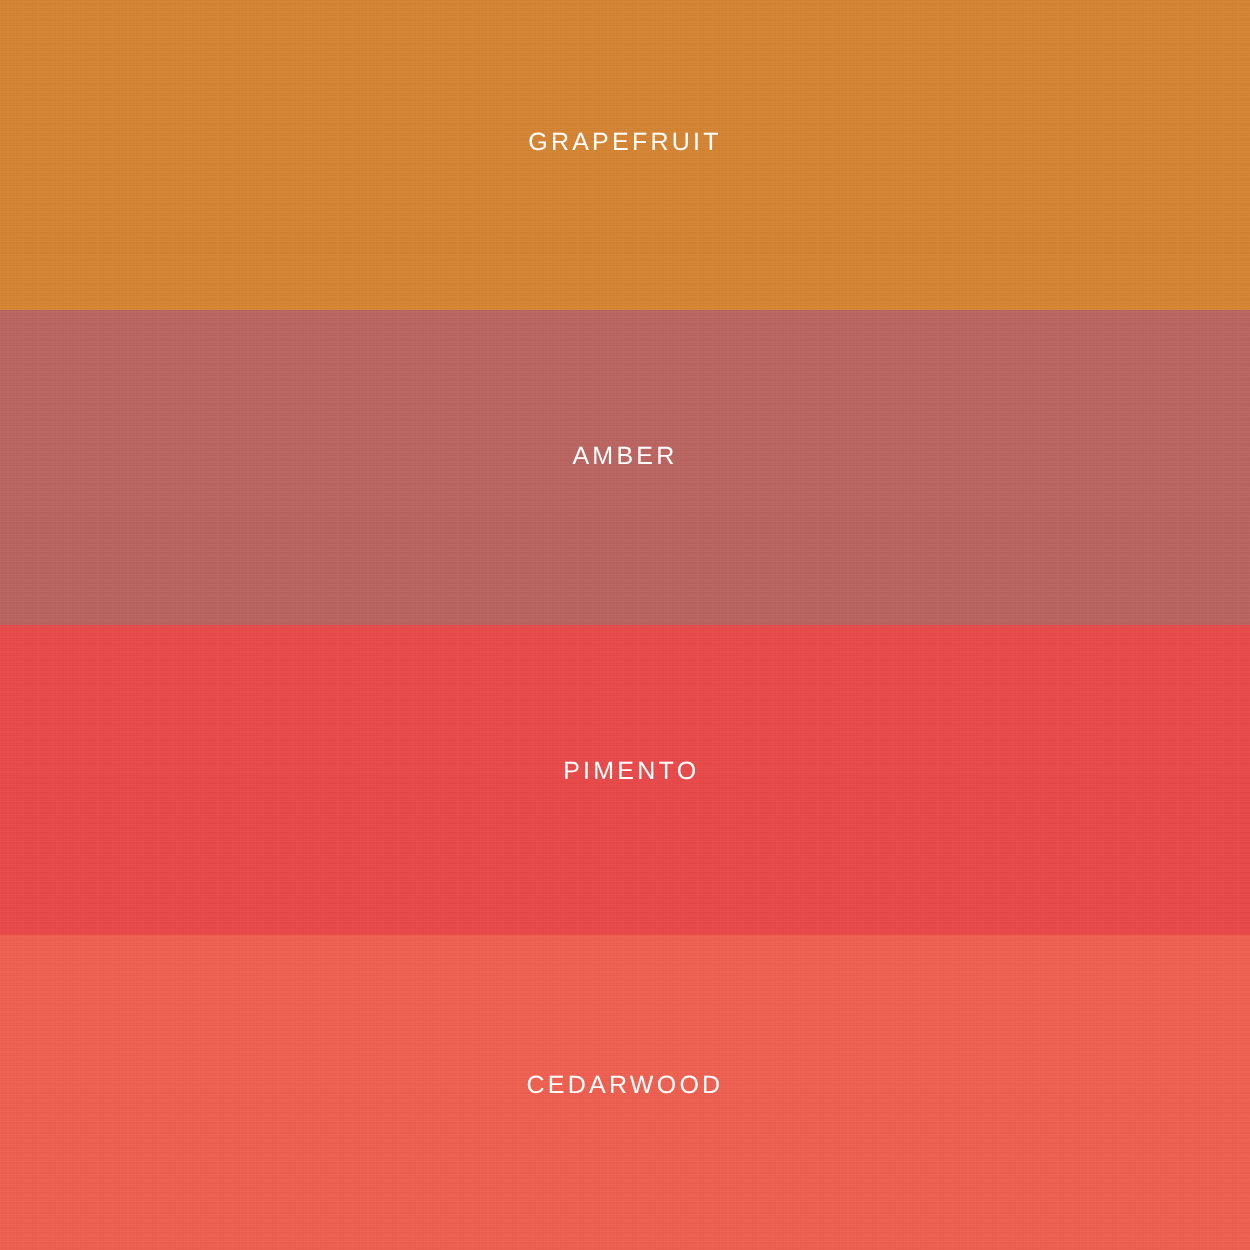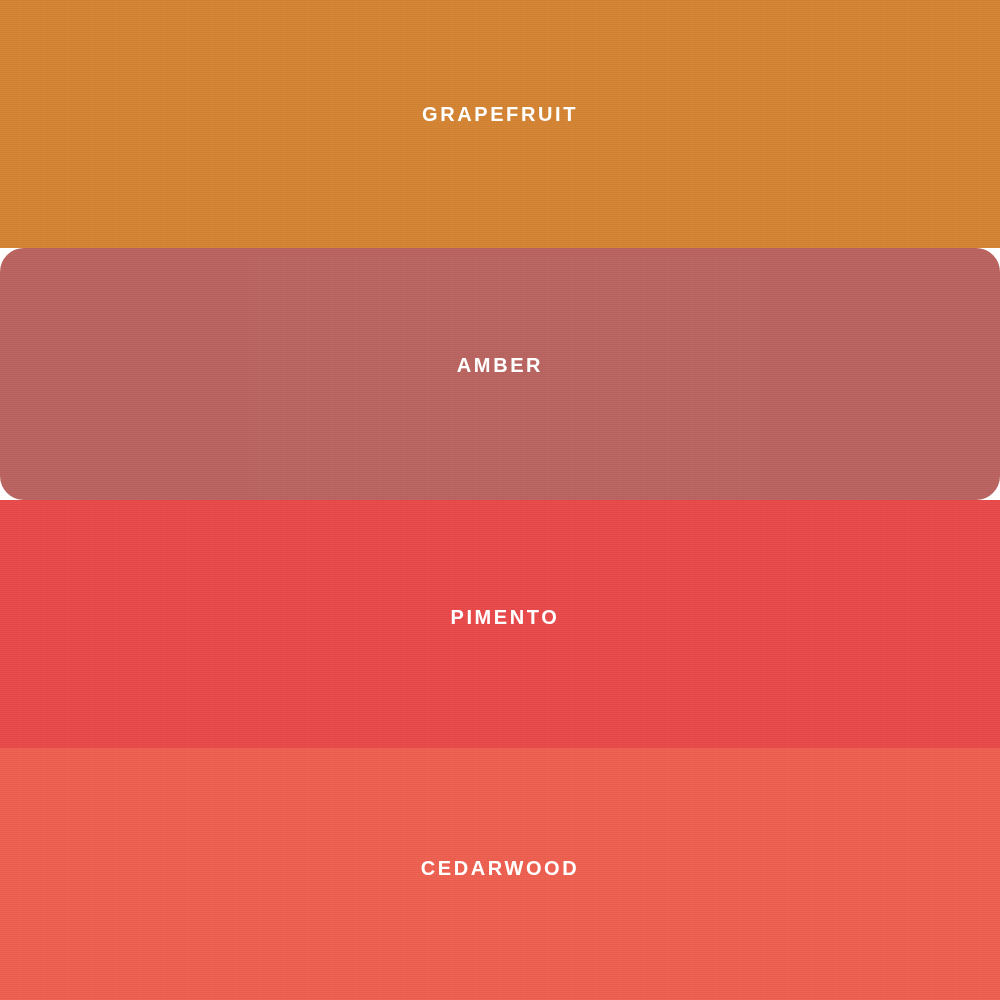--- a/index.html
+++ b/index.html
@@ -28,28 +28,28 @@
     width: 100%;
     position: relative;
     display: flex;
     align-items: center;
     justify-content: center;
     overflow: hidden;
   }
 
   
   .swatch-1 { height: 248px; }
-  .swatch-2 { height: 252px; border-radius: 24px; }
+  .swatch-2 { height: 252px; }
   .swatch-3 { height: 248px; }
   .swatch-4 { height: 252px; }
 
   .swatch-label {
     color: #ffffff;
     font-size: 20px;
-    font-weight: 700;
+    font-weight: 400;
     letter-spacing: 2.6px;
     text-transform: uppercase;
     line-height: 1;
     white-space: nowrap;
     text-align: center;
     user-select: none;
     position: relative;
     z-index: 2;
   }
 

